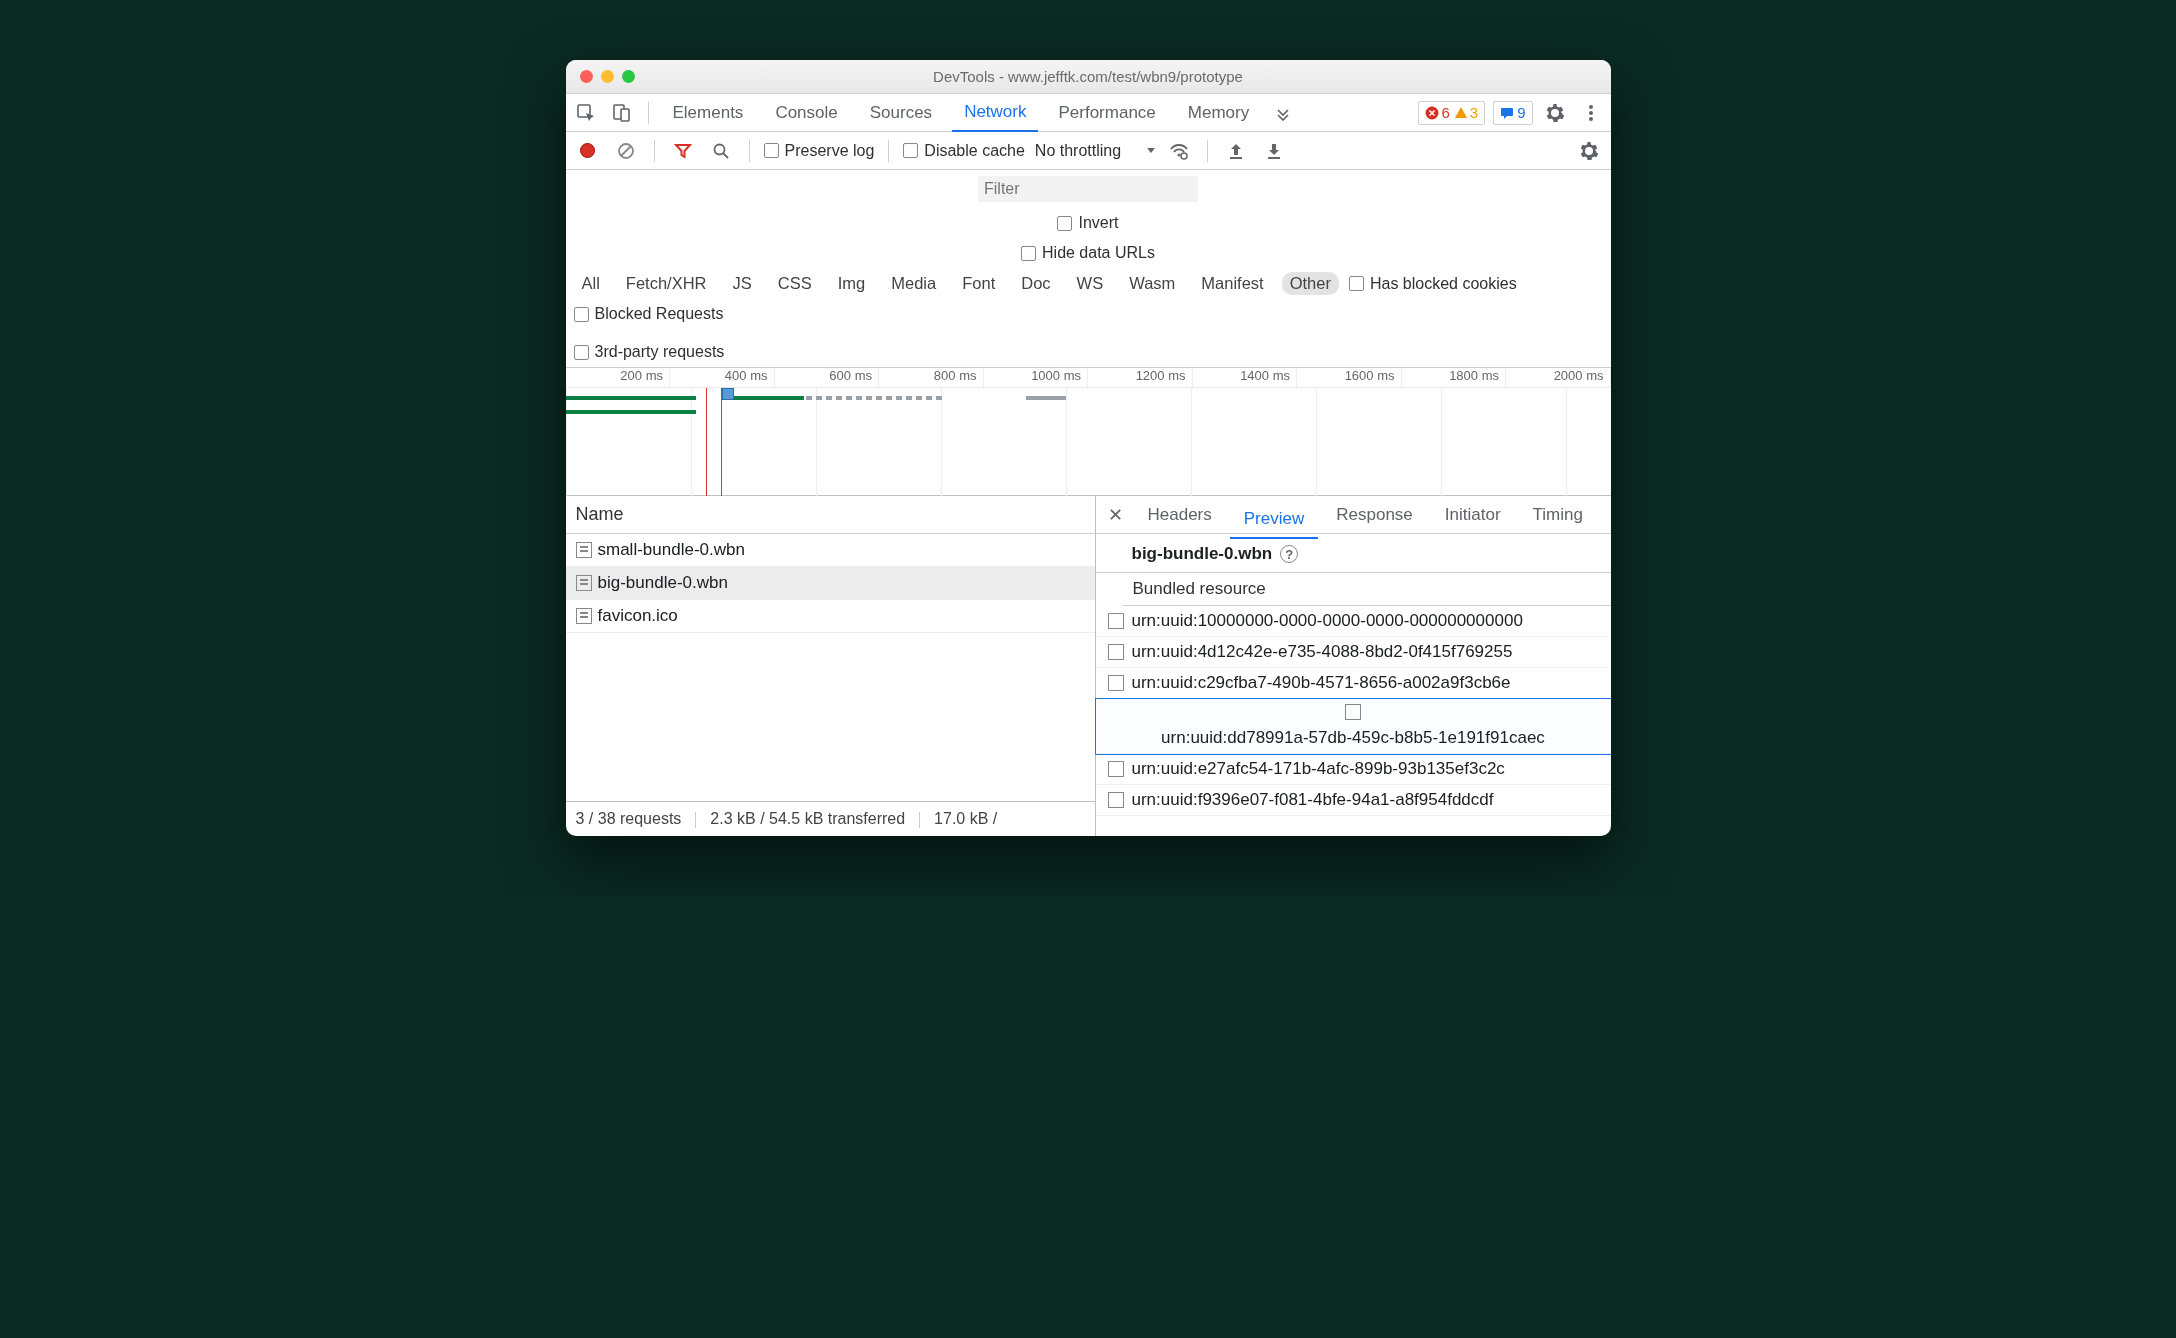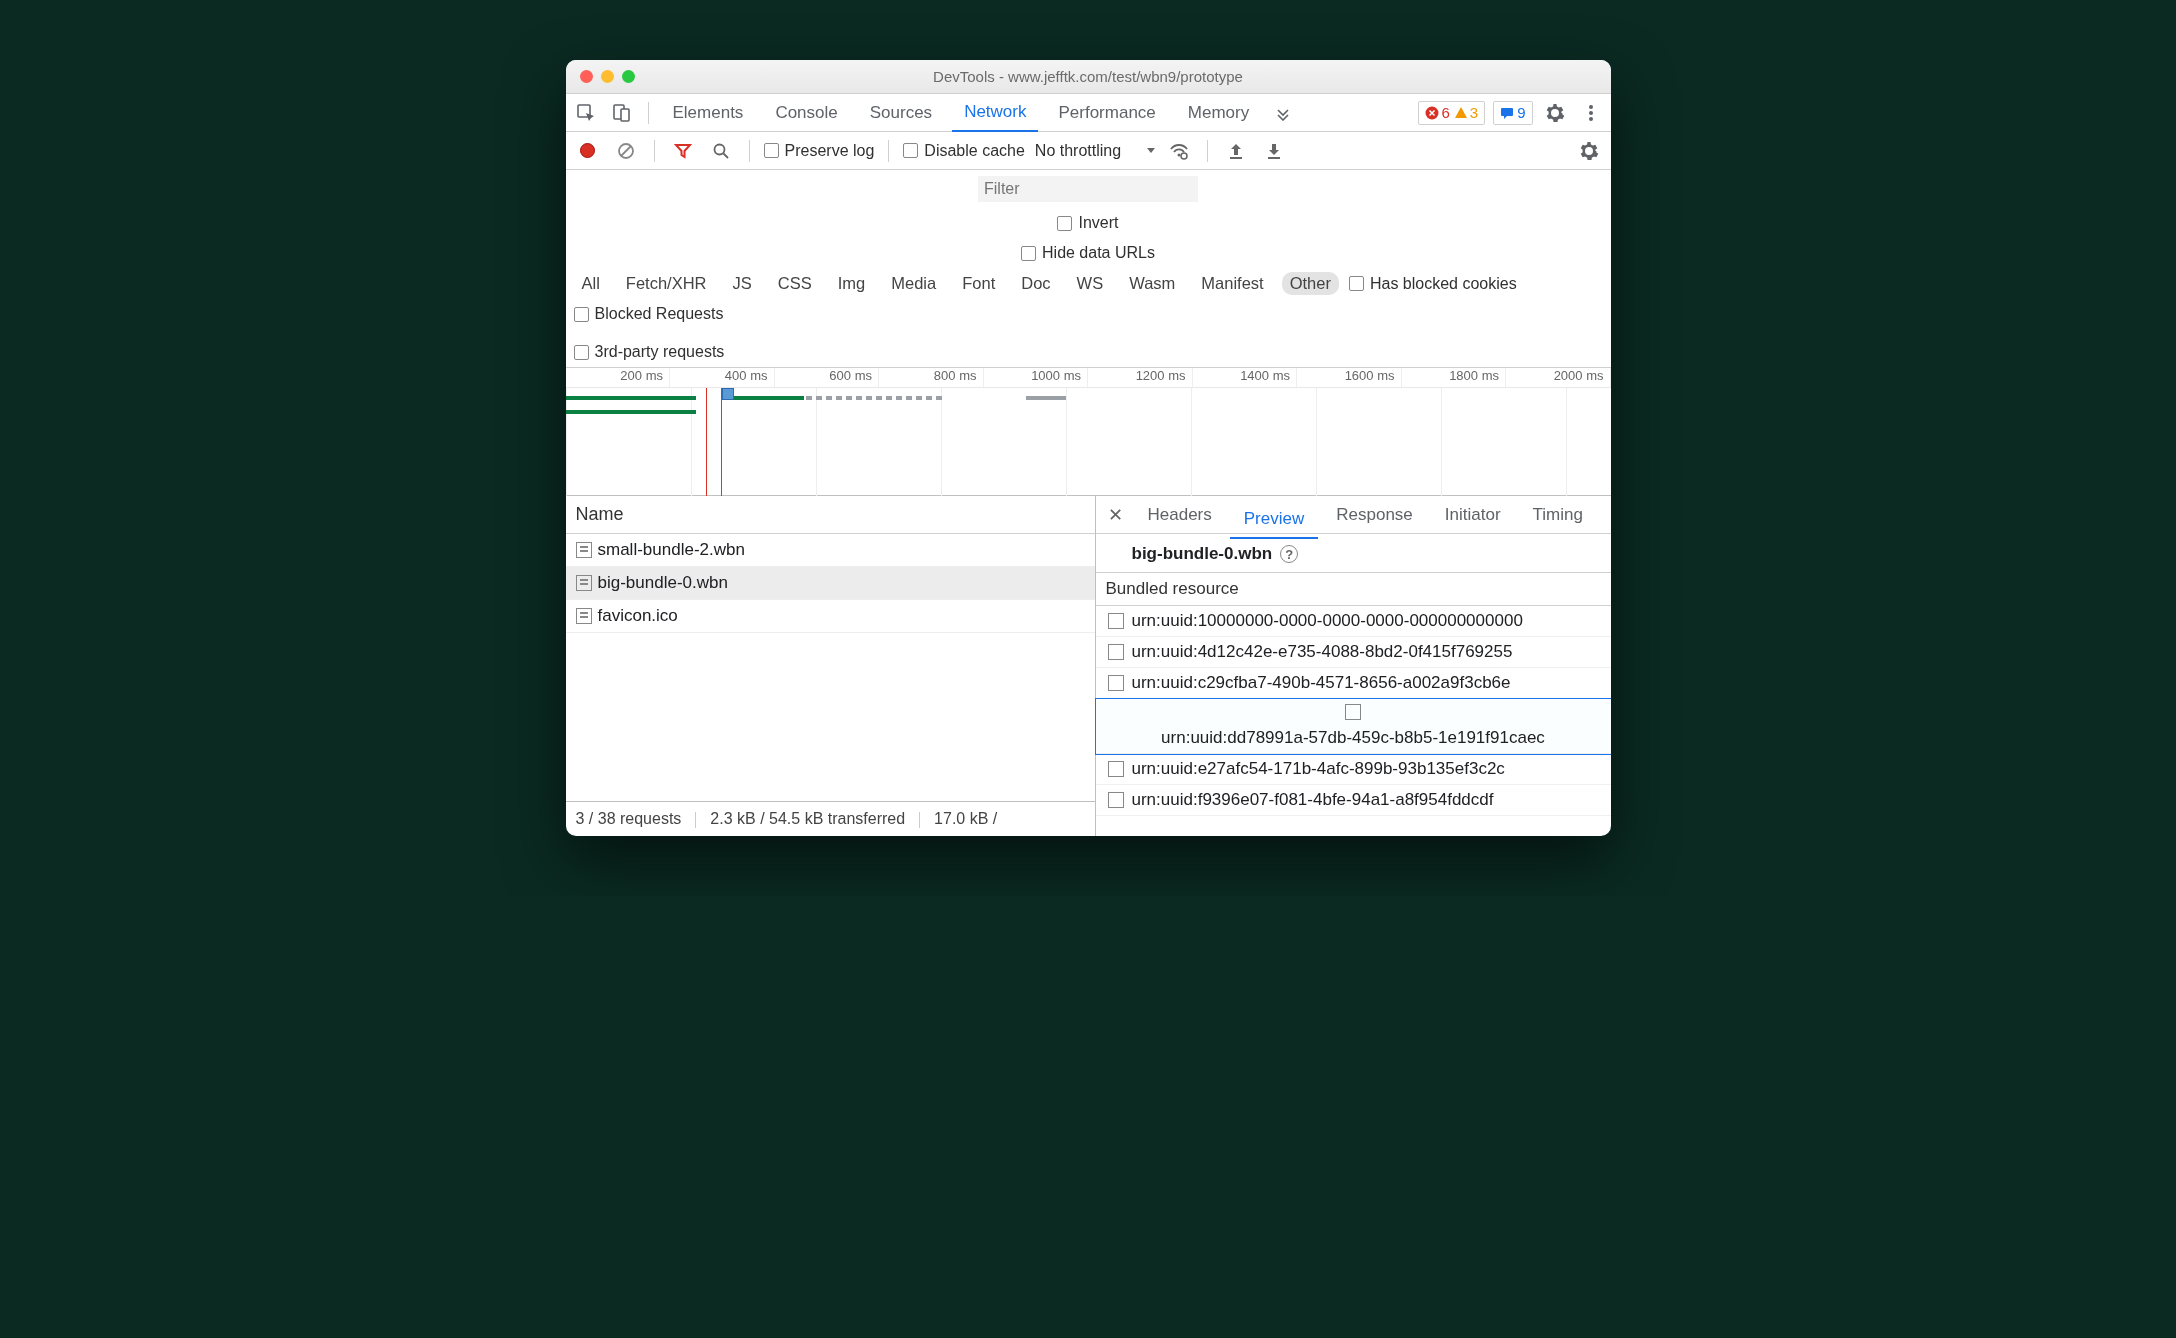--- a/index.html
+++ b/index.html
@@ -41,21 +41,21 @@
   .reqrow.sel { background: #ececec; }
   .fileico { width: 16px; height: 16px; border: 1.5px solid #888; position: relative; }
   .fileico.doc::after { content:''; position:absolute; top:3px; left:3px; right:3px; height:2px; background:#888; box-shadow: 0 4px 0 #888; }
   .detail { flex: 1; display: flex; flex-direction: column; }
   .dtabs { display: flex; align-items: center; border-bottom: 1px solid #d0d0d0; padding: 0 6px; height: 38px; gap: 4px; }
   .dtab { padding: 0 14px; height: 38px; display: flex; align-items: center; color: #5f6368; font-size: 17px; cursor: pointer; }
   .dtab.active { color: #1a73e8; border-bottom: 2px solid #1a73e8; margin-top: 11px; }
   .dclose { width: 28px; height: 28px; display: flex; align-items: center; justify-content: center; font-size: 18px; color: #666; cursor: pointer; }
   .previewhdr { padding: 10px 20px 8px 36px; font-size: 17px; font-weight: 600; display: flex; align-items: center; gap: 8px; border-bottom: 1px solid #d0d0d0; }
   .help { width: 18px; height: 18px; border: 1.5px solid #888; border-radius: 50%; display: flex; align-items: center; justify-content: center; font-size: 13px; color: #666; }
-  .sectionhdr { padding: 6px 10px; font-size: 17px; color: #333; border-bottom: 1px solid #d0d0d0; }
+  .sectionhdr { padding: 6px 10px; font-size: 17px; color: #333; border-bottom: 1px solid #d0d0d0; margin-left: 27px; }
   .resrow { display: flex; align-items: center; gap: 8px; padding: 5px 12px; font-size: 17px; border-bottom: 1px solid #f0f0f0; cursor: pointer; }
   .resrow.sel { outline: 1.5px solid #1a73e8; background: #fafeff; flex-direction: column; }
   .statusbar { border-top: 1px solid #bfbfbf; padding: 8px 10px; font-size: 16px; color: #444; display: flex; gap: 14px; }
   .statusbar span:not(:last-child)::after { content: ''; display: inline-block; width: 1px; height: 16px; background: #ccc; margin-left: 14px; vertical-align: middle; }
   svg { display: block; }
 </style>
 </head>
 <body>
 
 <div class="window">
@@ -248,21 +248,21 @@
       <div style="position:absolute;left:155px;top:0;bottom:0;width:1px;background:#1a73e8"></div>
     </div>
   </div>
 
   <div class="splits">
     <div class="reqlist">
       <div class="listhdr">Name</div>
       <div id="reqlist-slot">
           <div class="reqrow">
             <span class="fileico doc"></span>
-            <span>small-bundle-2.wbn</span>
+            <span>small-bundle-0.wbn</span>
           </div>
           <div class="reqrow sel">
             <span class="fileico doc"></span>
             <span>big-bundle-0.wbn</span>
           </div>
           <div class="reqrow">
             <span class="fileico doc"></span>
             <span>favicon.ico</span>
           </div>
         </div>

